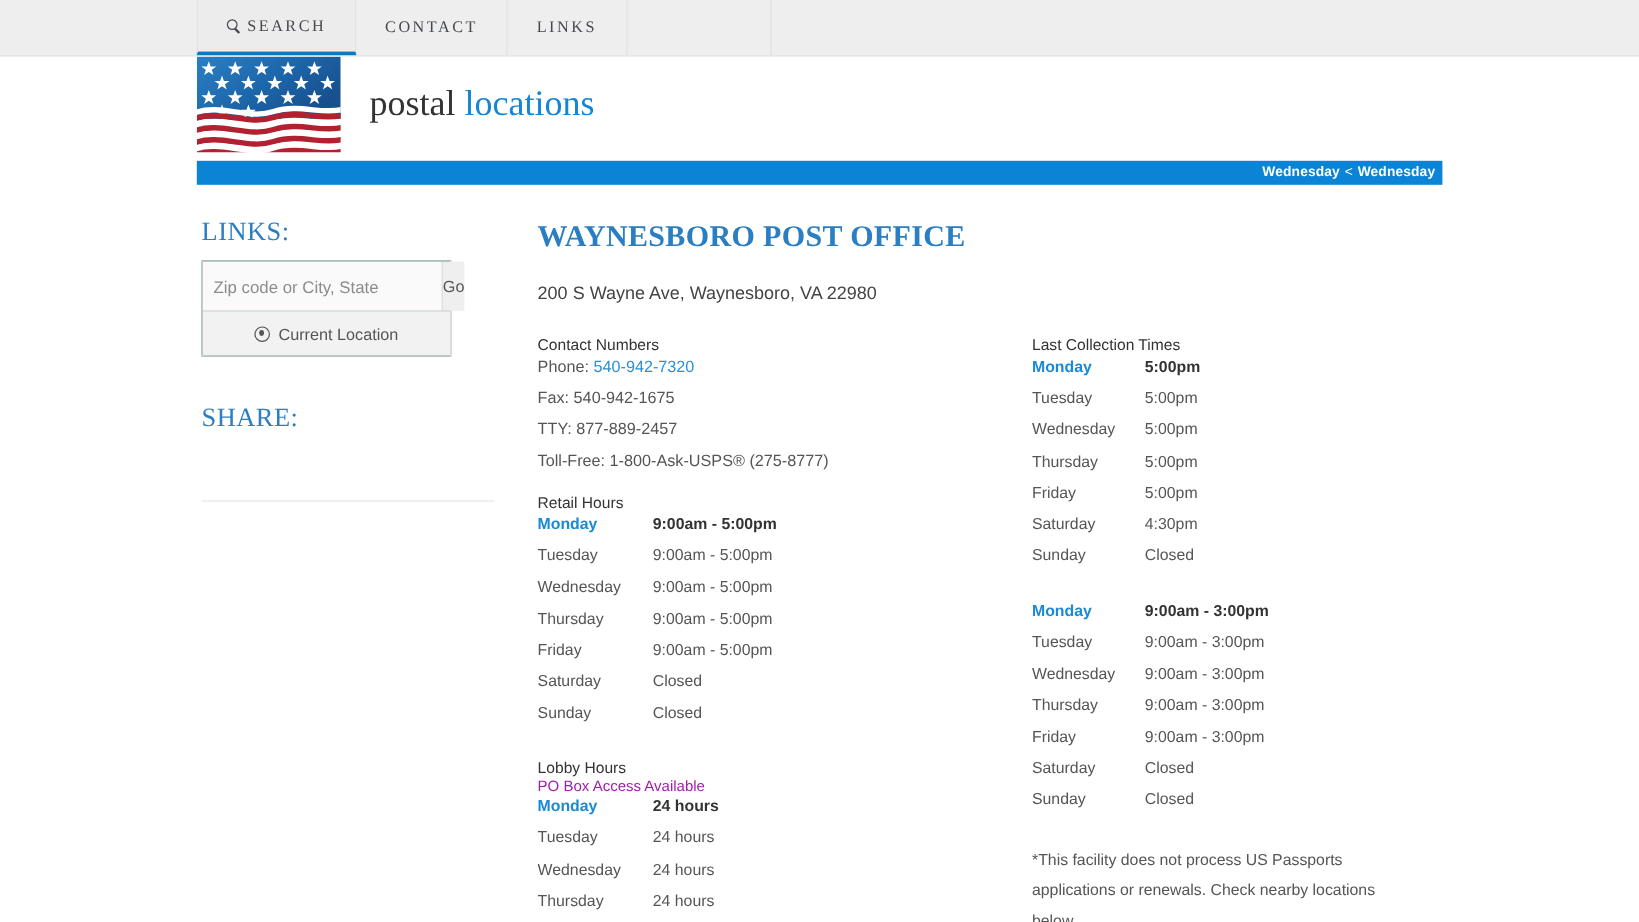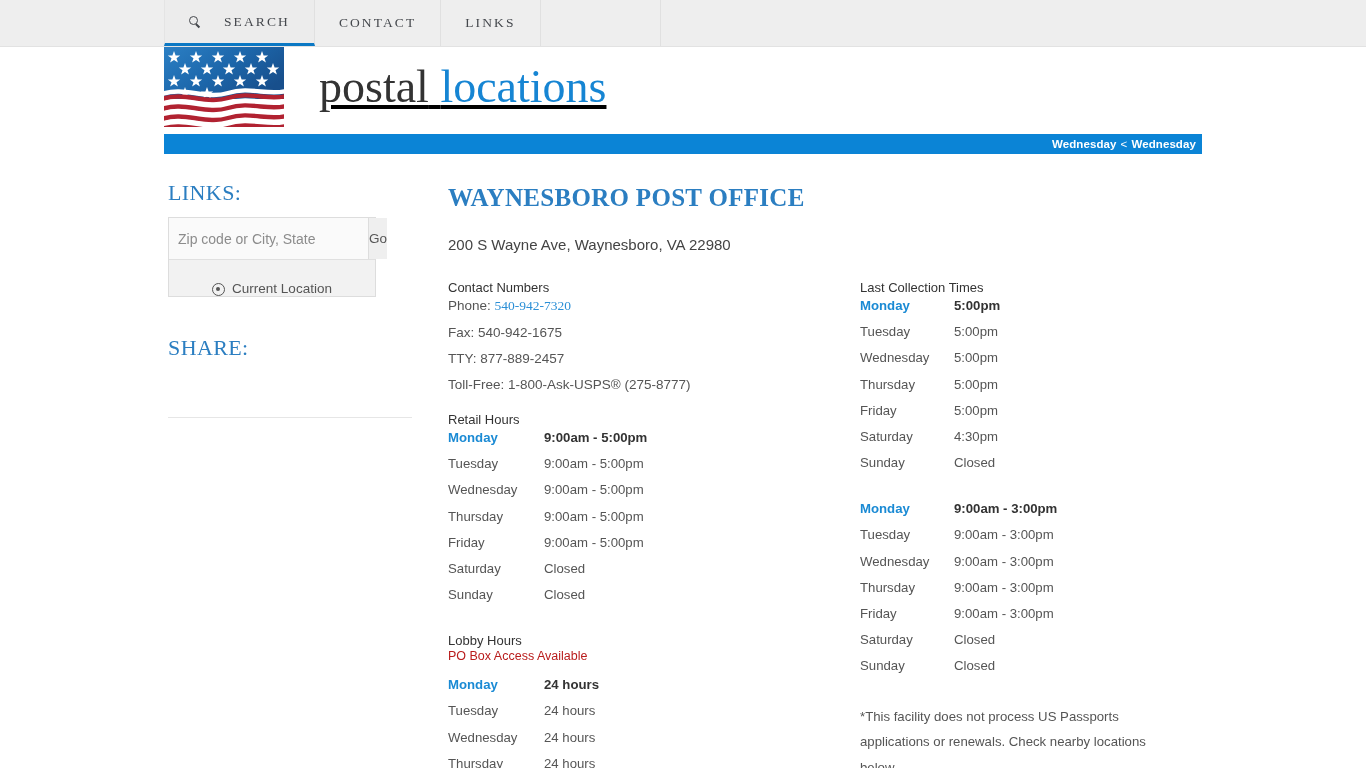--- a/index.html
+++ b/index.html
@@ -26,21 +26,21 @@
     left: 164px;
     top: 0;
     height: 46px;
     display: flex;
     align-items: stretch;
   }
   .nav-item {
     display: flex;
     align-items: center;
     justify-content: center;
-    gap: 23px;
+    gap: 5px;
     padding: 0 24px;
     height: 46px;
     font-family: "Liberation Serif", serif;
     font-size: 13.5px;
     letter-spacing: 2.1px;
     color: #45484d;
     border-right: 1px solid #e0e0e0;
     background: #eeeeee;
     cursor: pointer;
     white-space: nowrap;
@@ -92,25 +92,24 @@
   }
   .flag {
     width: 120px;
     height: 80px;
     position: relative;
     overflow: hidden;
     flex: 0 0 auto;
   }
   .brand-text {
     font-family: "Liberation Serif", serif;
-    font-size: 46px;
+    font-size: 30px;
     line-height: 1;
-    margin-left: 35px;
+    margin-left: 24px;
     white-space: nowrap;
-    text-decoration: underline;
   }
   .brand-text .w1 { color: #333333; }
   .brand-text .w2 { color: #1685d3; }
 
   
   .crumb-bar {
     position: absolute;
     left: 164px;
     top: 134px;
     width: 1038px;
@@ -171,21 +170,21 @@
     font-family: "Liberation Sans", sans-serif;
     font-size: 13.5px;
     color: #555;
     cursor: pointer;
   }
   .cur-loc {
     height: 37px;
     background: #f2f2f2;
     border-top: 1px solid #e0e0e0;
     display: flex;
-    align-items: flex-end;
+    align-items: center;
     justify-content: center;
     gap: 7px;
     font-size: 13.5px;
     color: #555;
     cursor: pointer;
   }
   .loc-icon {
     width: 13px; height: 13px;
     border: 1.6px solid #555;
     border-radius: 50%;
@@ -235,31 +234,31 @@
   .col-right { width: 342px; flex: 0 0 342px; }
 
   .sec-title {
     font-size: 13px;
     font-weight: normal;
     color: #333333;
     margin-bottom: 3px;
   }
   .sec-sub {
     font-size: 12.5px;
-    color: #b91c1c;
-    margin-bottom: 14px;
+    color: #a21caf;
+    margin-bottom: 2px;
     margin-top: -2px;
   }
   .contact-line {
     font-size: 13.5px;
     color: #555555;
     margin-bottom: 11px;
   }
   .contact-line:first-of-type { margin-bottom: 11px; }
-  .contact-line a { color: #2b8fd6; text-decoration: none; font-family: Liberation Serif, serif; }
+  .contact-line a { color: #2b8fd6; text-decoration: none; }
 
   .hours-table { width: 100%; border-collapse: collapse; }
   .hours-table td {
     font-size: 13.2px;
     color: #555555;
     padding: 0 0 11px 0;
     vertical-align: top;
     line-height: 1.15;
   }
   .hours-table tr:first-child td {

